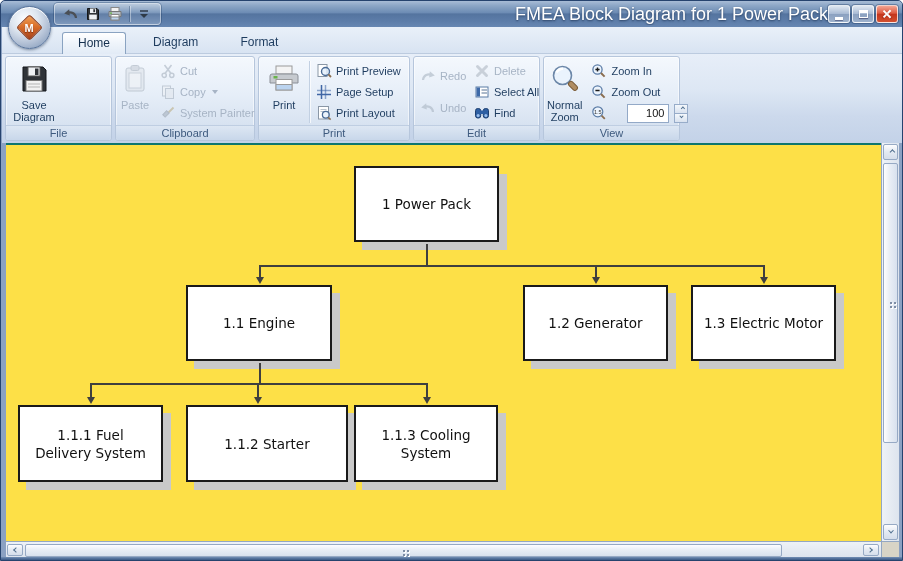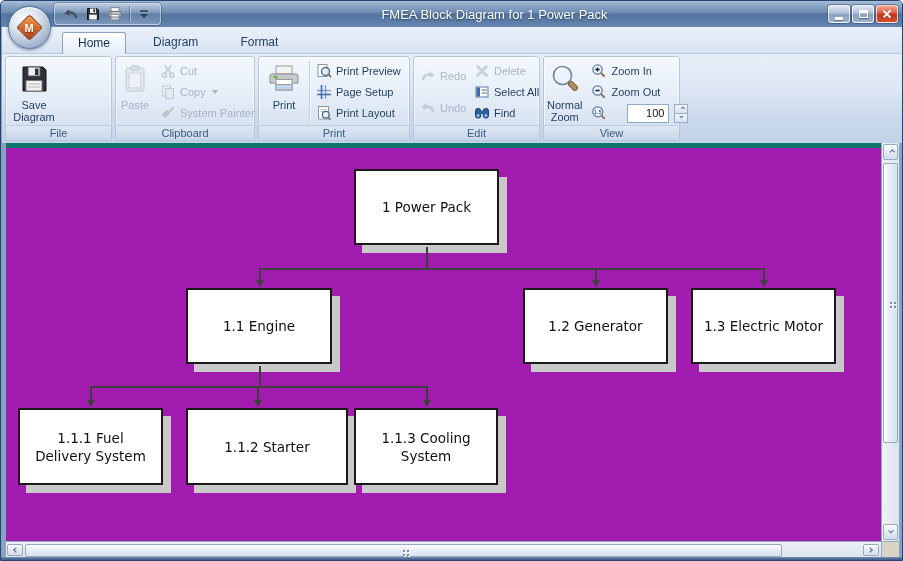--- a/index.html
+++ b/index.html
@@ -17,21 +17,21 @@
   }
   #qat {
     margin-left:53px; height:22px; display:flex; align-items:center; gap:2px;
     padding:0 6px; background:linear-gradient(180deg,rgba(255,255,255,.35),rgba(255,255,255,.08) 50%,rgba(255,255,255,.18));
     border:1px solid rgba(255,255,255,.45); border-radius:4px;
     box-shadow:0 0 0 1px rgba(30,60,100,.35);
   }
   .qatbtn { width:20px; height:18px; display:flex; align-items:center; justify-content:center; border-radius:3px; }
   .qatsep { width:1px; height:16px; background:rgba(30,60,100,.35); box-shadow:1px 0 0 rgba(255,255,255,.4); margin:0 2px; }
   #windowtitle {
-    flex:1; text-align:center; color:#fff; font-size:13px;
+    flex:1; text-align:right; color:#fff; font-size:18px;
     text-shadow:0 1px 2px rgba(20,40,70,.7); white-space:nowrap; overflow:hidden;
   }
   #wincontrols { display:flex; gap:2px; margin-right:6px; }
   .winbtn {
     width:22px; height:18px; border:1px solid rgba(255,255,255,.75); border-radius:3px;
     display:flex; align-items:center; justify-content:center;
     background:linear-gradient(180deg,#dfe7f1,#a9bbd4 48%,#8ba1c0 52%,#9db1cc);
     box-shadow:0 0 0 1px rgba(30,60,100,.4);
   }
   .winbtn.close { background:linear-gradient(180deg,#f4a492,#dd5a41 45%,#c4361d 52%,#d4502f); }
@@ -107,22 +107,22 @@
   .spinbtn { flex:1; border:1px solid #97acc9; background:linear-gradient(180deg,#f4f8fc,#d9e2ef); display:flex; align-items:center; justify-content:center; }
   .spinbtn + .spinbtn { border-top:none; }
   .chev { display:inline-block; width:4px; height:4px; border-left:1.4px solid #51708f; border-bottom:1.4px solid #51708f; }
   .chev.up { transform:rotate(135deg) translate(-1px,-1px); }
   .chev.down { transform:rotate(-45deg) translate(1px,-1px); }
   .chev.left { transform:rotate(45deg); margin-left:2px; }
   .chev.right { transform:rotate(-135deg); margin-right:2px; }
   .chev.tiny { width:3px; height:3px; }
   
   #canvas {
-    position:absolute; left:5px; top:142px; width:875px; height:398px; background:#a21caf;
-    border-top:5px solid #0f766e; overflow:hidden;
+    position:absolute; left:5px; top:142px; width:875px; height:398px; background:#fde047;
+    border-top:2px solid #0f766e; overflow:hidden;
   }
   .block {
     position:absolute; background:#fff; border:2px solid #1a1a1a;
     box-shadow:8px 8px 0 0 #c9c9c9;
     display:flex; align-items:center; justify-content:center; text-align:center;
     font-family:"DejaVu Sans", sans-serif; font-size:13.5px; color:#111; padding:4px 8px; line-height:18px;
   }
   .hline,.vline { position:absolute; background:#3f3f3f; }
   .hline { height:1.5px; } .vline { width:1.5px; }
   .arrow { position:absolute; width:0; height:0; border-left:4.5px solid transparent; border-right:4.5px solid transparent; border-top:7px solid #3f3f3f; }

